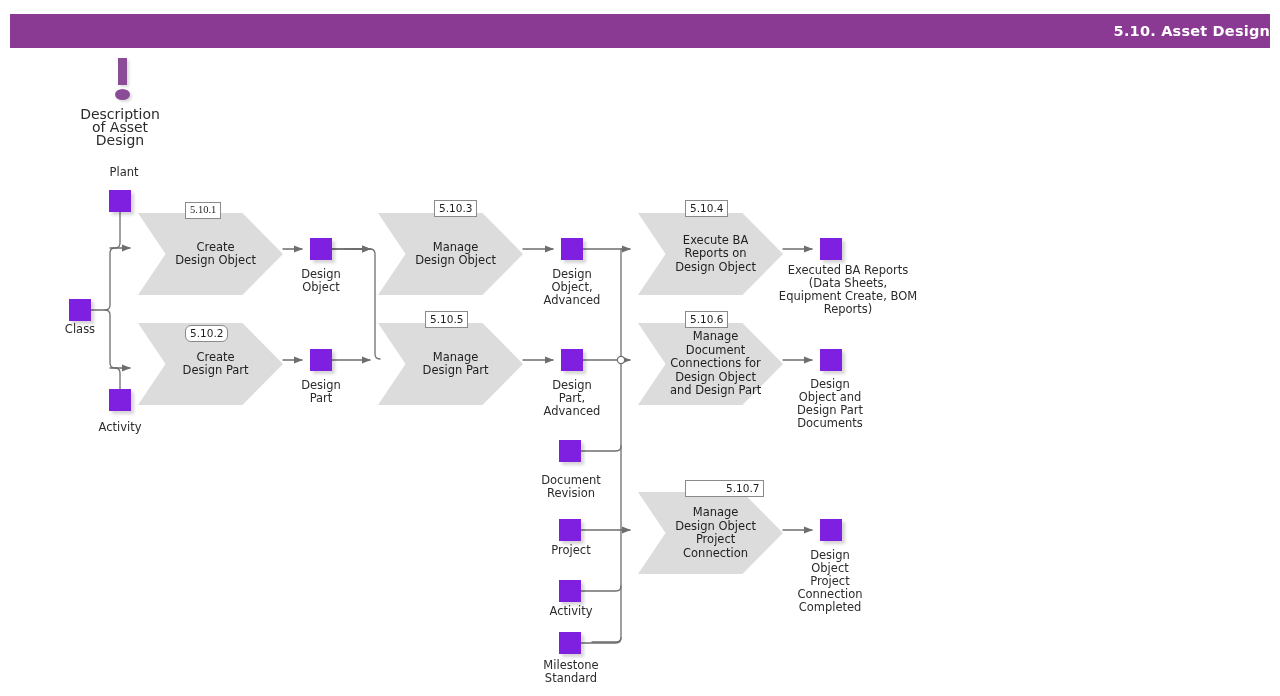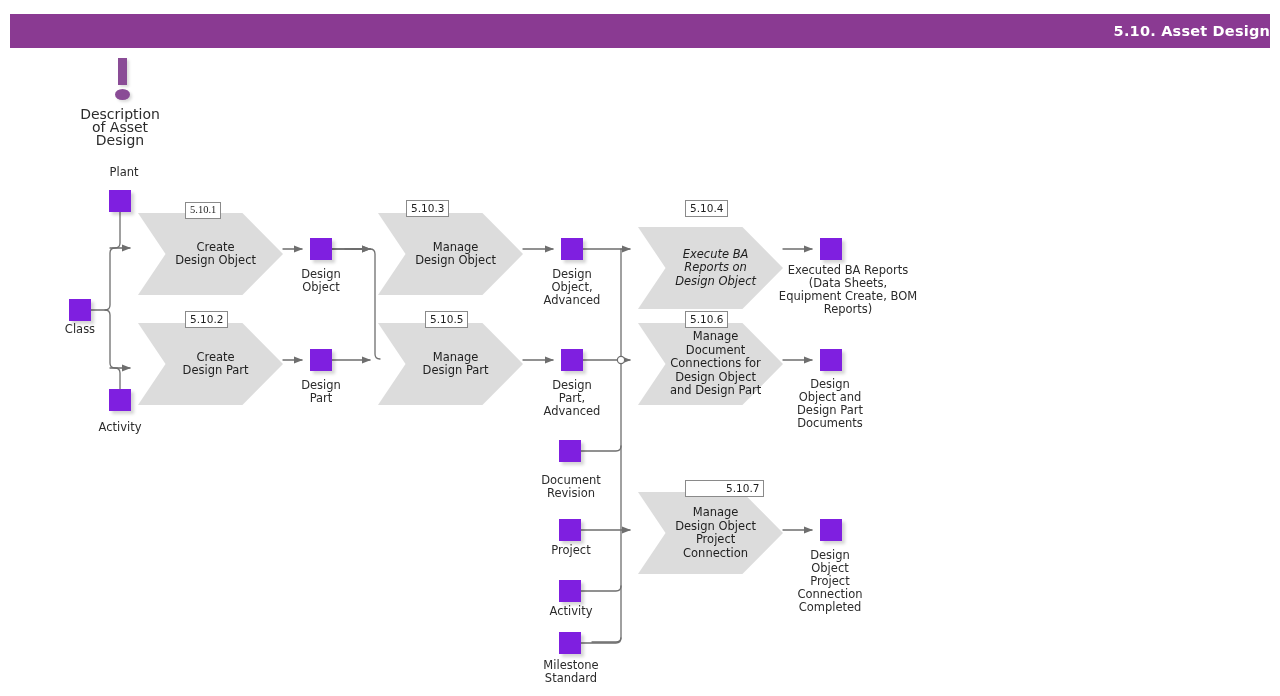--- a/index.html
+++ b/index.html
@@ -248,34 +248,34 @@
       <div class="chev" style="background: rgb(220, 220, 220);"></div>
       <div class="proc-text">Create
 Design Object</div>
     </div>
     <div class="proc-num" style="left: 185px; top: 202px; font-family: Liberation Serif, serif;">5.10.1</div>
     <div class="proc" style="left: 138px; top: 323px; width: 145px; height: 82px;">
       <div class="chev" style="background: rgb(220, 220, 220);"></div>
       <div class="proc-text">Create
 Design Part</div>
     </div>
-    <div class="proc-num" style="left: 185px; top: 311px;">5.10.2</div>
+    <div class="proc-num" style="left: 185px; top: 325px; border-radius: 6px;">5.10.2</div>
     <div class="proc" style="left: 378px; top: 213px; width: 145px; height: 82px;">
       <div class="chev" style="background: rgb(220, 220, 220);"></div>
       <div class="proc-text">Manage
 Design Object</div>
     </div>
-    <div class="proc-num" style="left: 406px; top: 200px;">5.10.3</div>
+    <div class="proc-num" style="left: 434px; top: 200px;">5.10.3</div>
     <div class="proc" style="left: 378px; top: 323px; width: 145px; height: 82px;">
       <div class="chev" style="background: rgb(220, 220, 220);"></div>
       <div class="proc-text">Manage
 Design Part</div>
     </div>
     <div class="proc-num" style="left: 425px; top: 311px;">5.10.5</div>
-    <div class="proc" style="left: 638px; top: 227px; width: 145px; height: 82px; font-style: italic;">
+    <div class="proc" style="left: 638px; top: 213px; width: 145px; height: 82px;">
       <div class="chev" style="background: rgb(220, 220, 220);"></div>
       <div class="proc-text">Execute BA
 Reports on
 Design Object</div>
     </div>
     <div class="proc-num" style="left: 685px; top: 200px;">5.10.4</div>
     <div class="proc" style="left: 638px; top: 323px; width: 145px; height: 82px;">
       <div class="chev" style="background: rgb(220, 220, 220);"></div>
       <div class="proc-text">Manage
 Document

